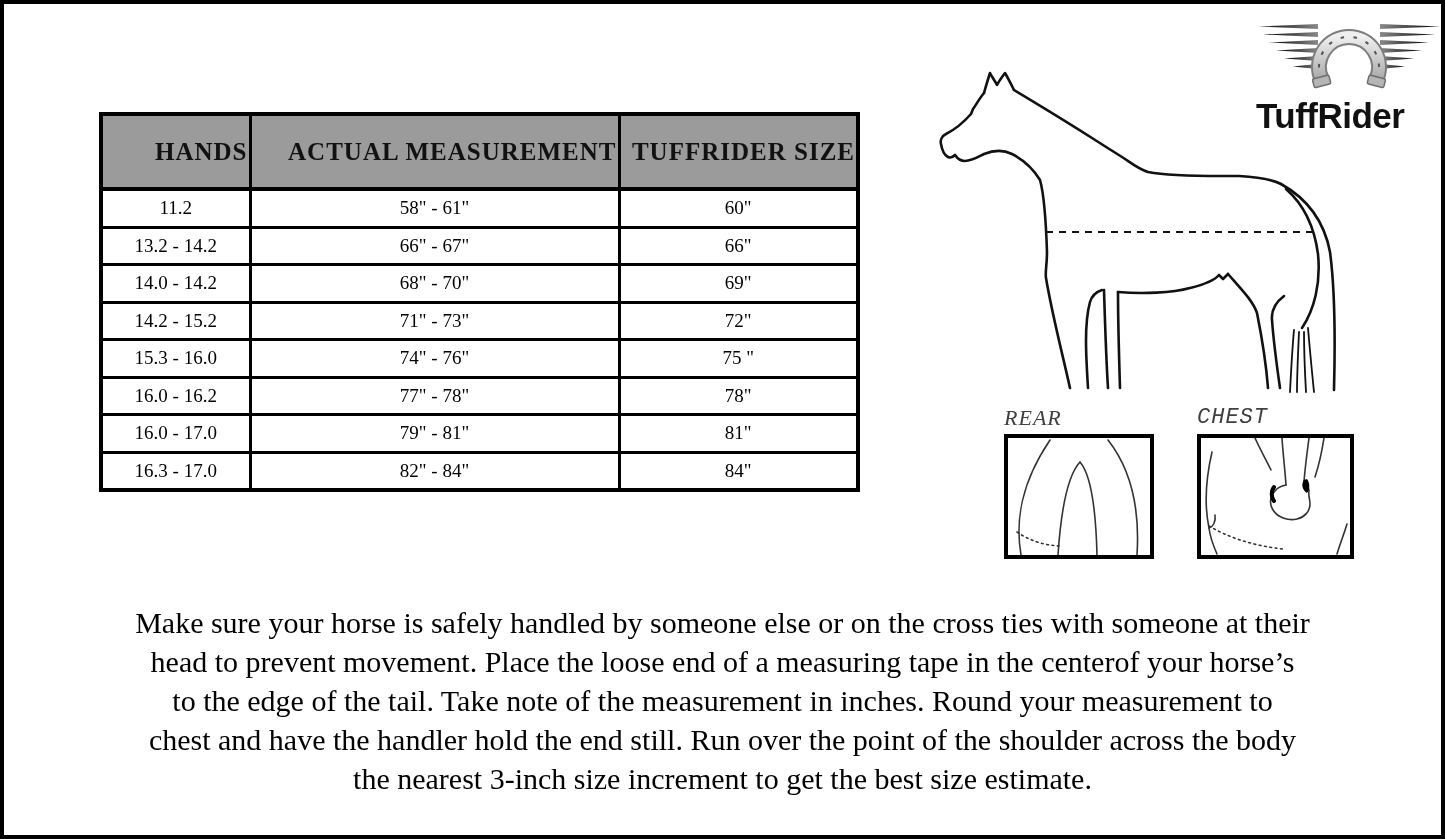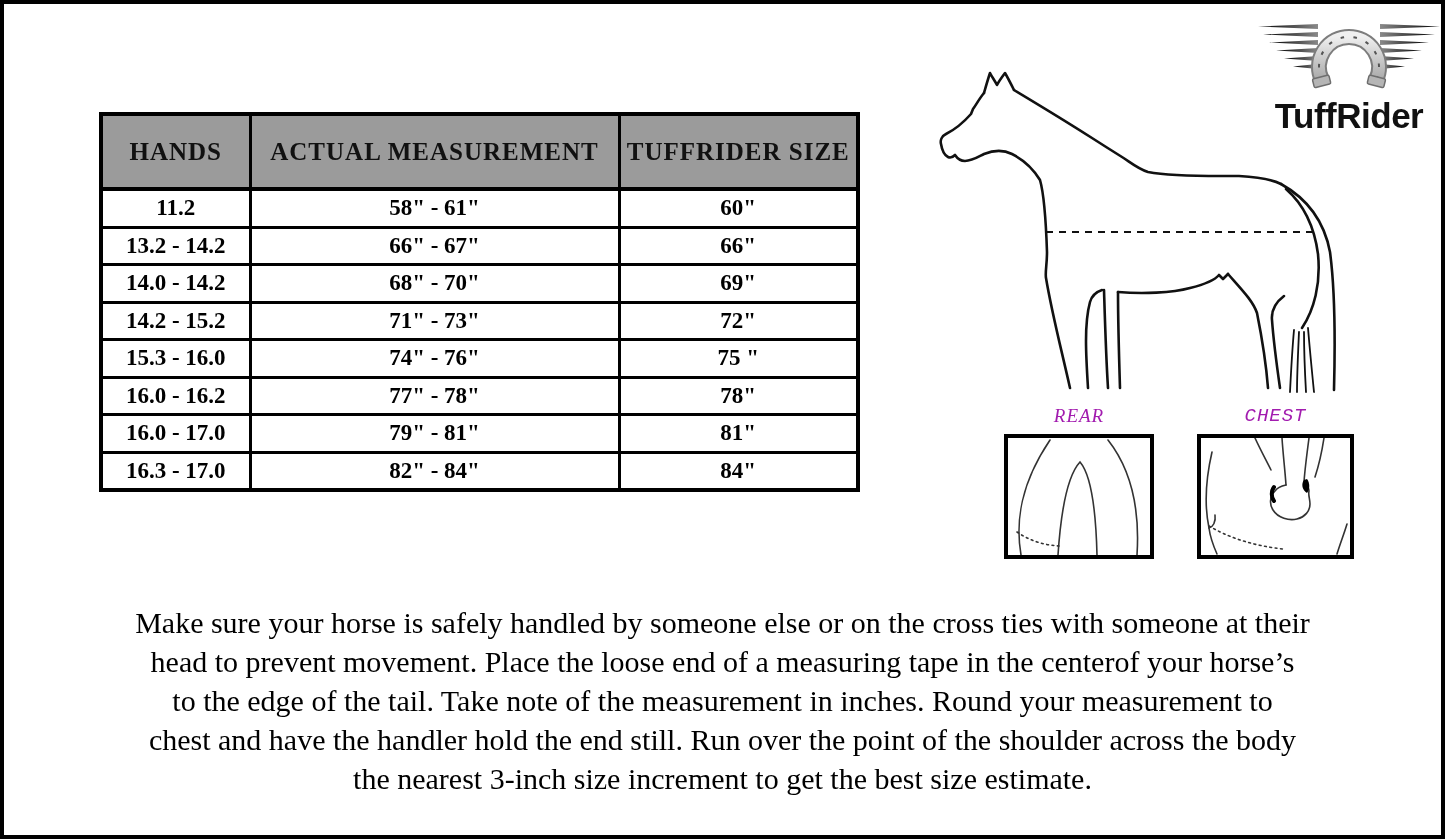--- a/index.html
+++ b/index.html
@@ -13,38 +13,38 @@
     position:absolute;left:95px;top:108px;width:757px;
     border-collapse:collapse;table-layout:fixed;
     border:4px solid #000;
   }
   .size-table col.c1{width:149px}
   .size-table col.c2{width:369px}
   .size-table col.c3{width:239px}
   .size-table th{
     background:#9b9b9b;border:3px solid #000;border-bottom:4px solid #000;
     height:69px;font-size:25px;font-weight:bold;letter-spacing:1px;
-    text-align:center;vertical-align:middle;color:#111;
+    text-align:right;vertical-align:middle;color:#111;
   }
   .size-table td{
-    border:3px solid #000;height:32.5px;font-size:23px;
-    text-align:center;vertical-align:middle;white-space:nowrap;font-weight:bold;
+    border:3px solid #000;height:32.5px;font-size:19px;
+    text-align:center;vertical-align:middle;white-space:nowrap;
   }
   
   .horse-figure{position:absolute;left:930px;top:58px;width:420px;height:350px;}
   
-  .logo{position:absolute;left:1252px;top:12px;width:186px;text-align:center;}
+  .logo{position:absolute;left:1252px;top:12px;width:186px;text-align:left;}
   .logo-text{
     font-family:"Liberation Sans", sans-serif;font-weight:bold;
     font-size:35px;letter-spacing:-0.5px;color:#111;line-height:36px;margin-top:0px;
   }
   
   .view-label{
-    position:absolute;top:401px;font-style:italic;font-size:19px;
-    letter-spacing:1px;text-align:center;color:#a21caf;
+    position:absolute;top:401px;font-style:italic;font-size:22px;
+    letter-spacing:1px;text-align:left;color:#404040;
   }
   .view-label.rear{left:1000px;width:150px;}
   .view-label.chest{left:1193px;width:157px;font-family:Liberation Mono, monospace;}
   .view-box{
     position:absolute;top:430px;height:125px;border:4px solid #000;
     box-sizing:border-box;background:#fff;
   }
   .view-box.rear{left:1000px;width:150px;}
   .view-box.chest{left:1193px;width:157px;}
   .view-box svg{display:block;width:100%;height:100%;}

